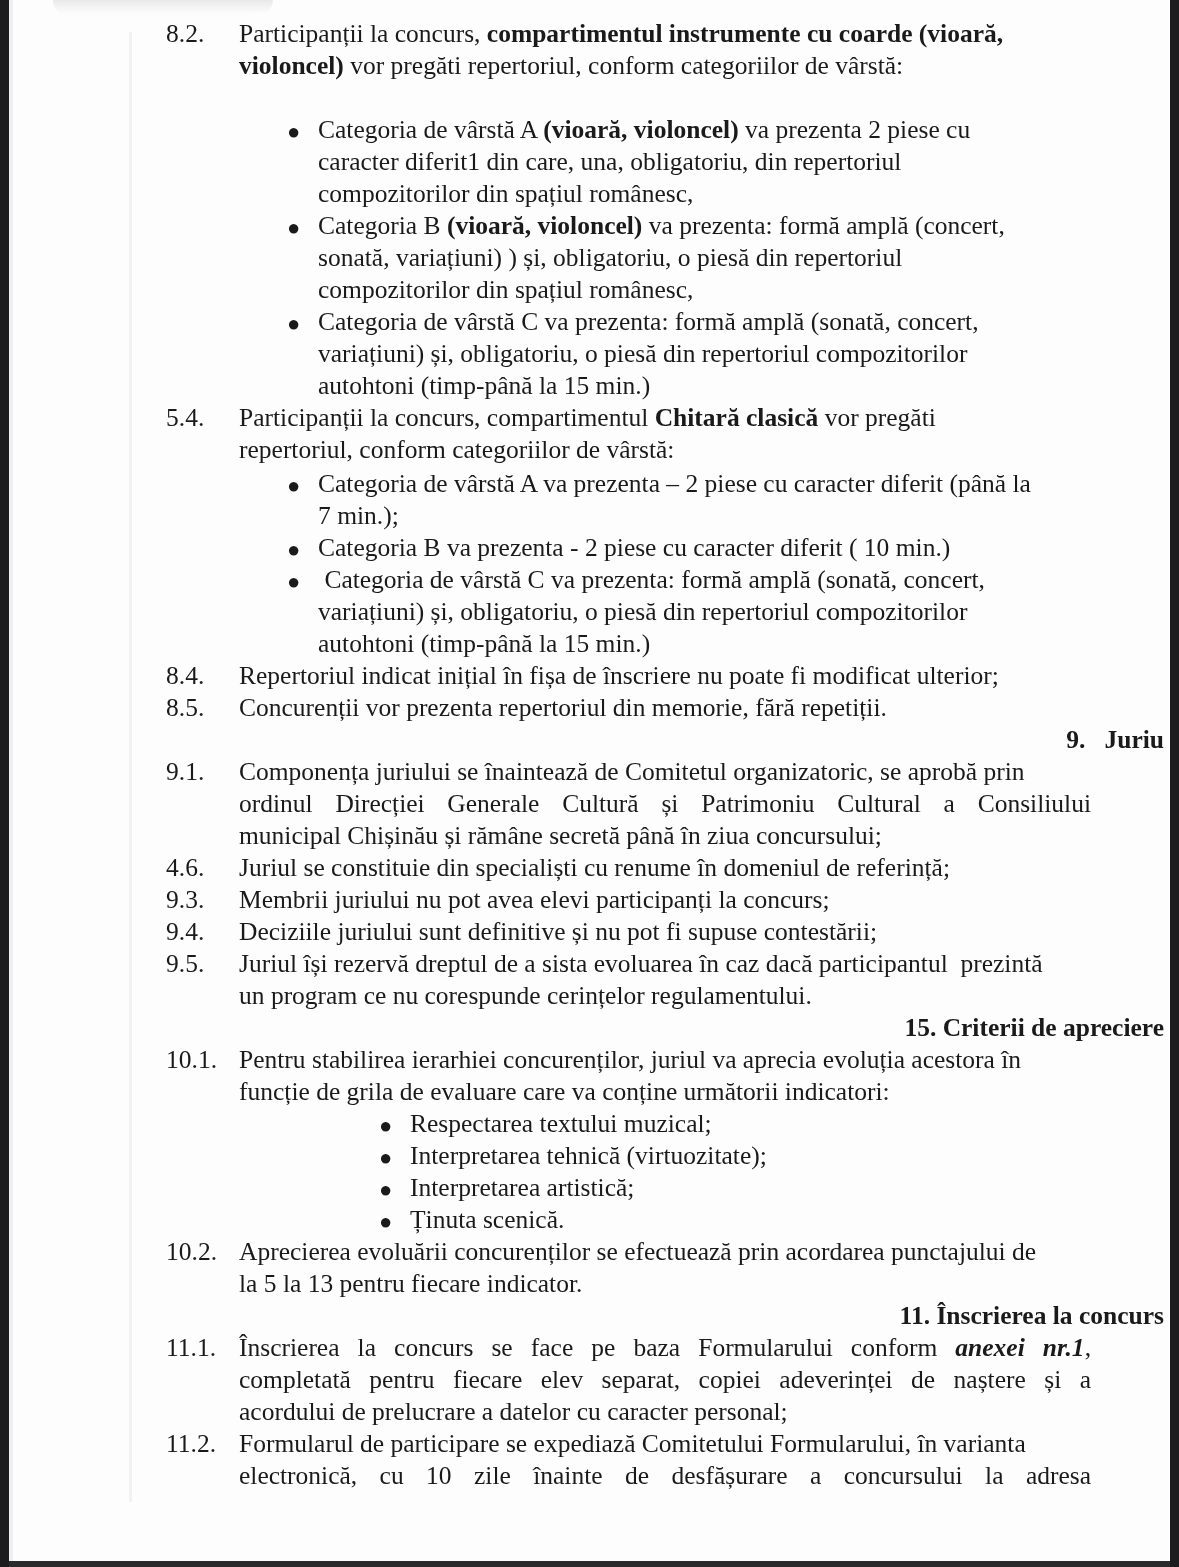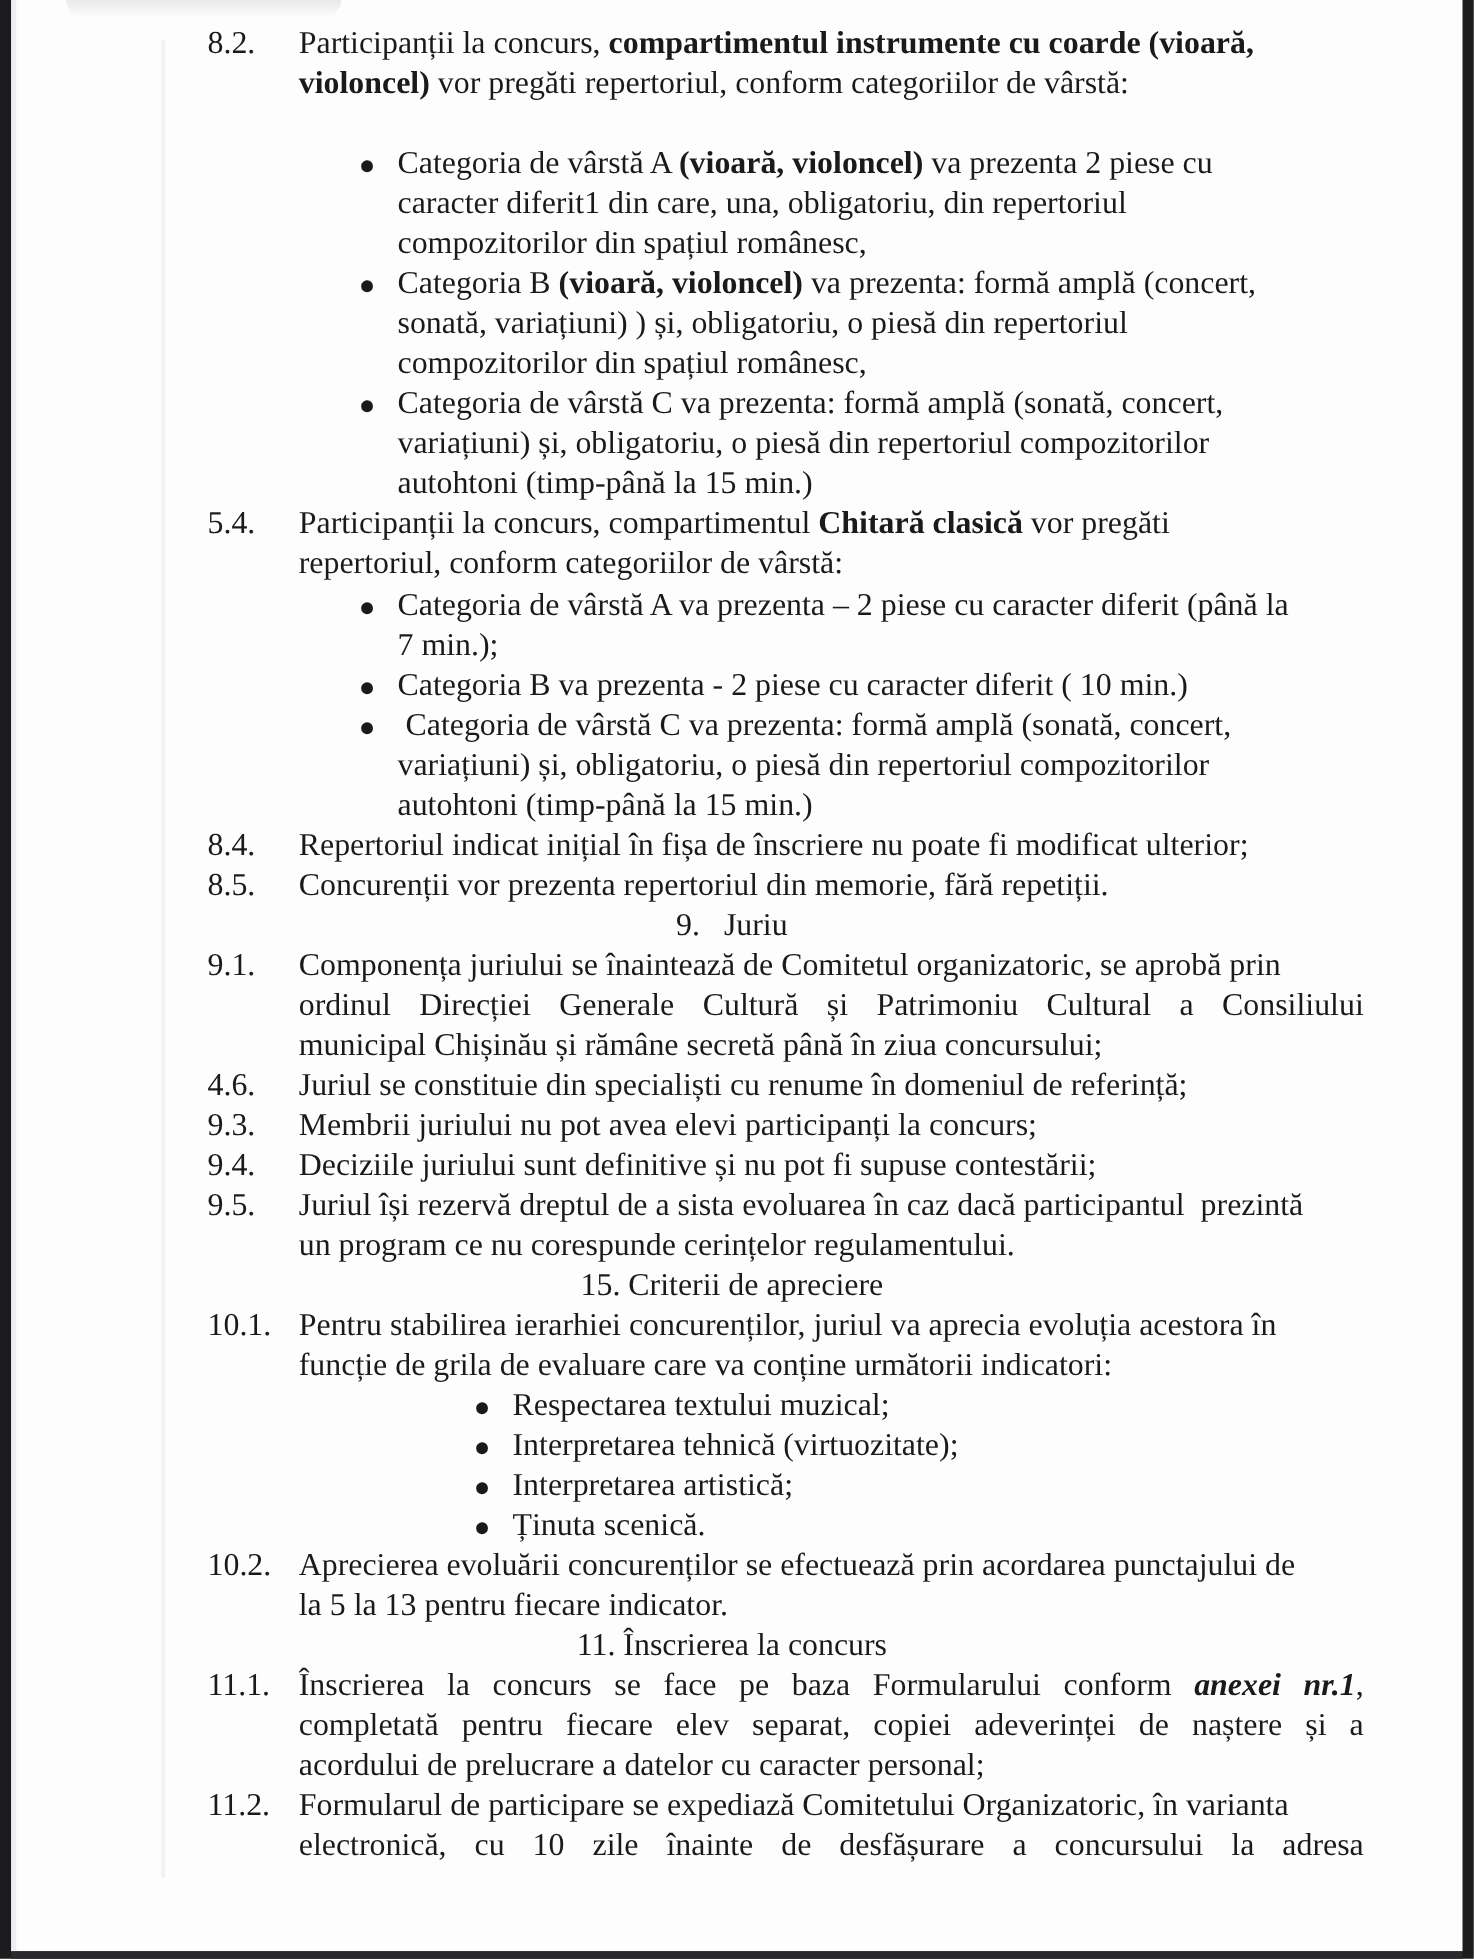--- a/index.html
+++ b/index.html
@@ -24,21 +24,21 @@
     position: absolute; left: 116px; top: 32px; width: 3px; height: 1470px;
     background: #f2f2f3;
   }
   .content {
     position: absolute; left: 0; top: 0; width: 100%;
     font-size: 25.5px; line-height: 32.2px;
   }
   .just { text-align: justify; text-align-last: justify; }
   .line { position: absolute; white-space: nowrap; }
   .bullet { position: absolute; font-size: 22px; }
-  .heading { position: absolute; left: 0; width: 100%; text-align: center; font-weight: normal; }
+  .heading { position: absolute; left: 0; width: 100%; text-align: right; font-weight: bold; }
   b { font-weight: bold; }
   .bottom-edge {
     position: absolute; left: 9px; top: 1561px; width: 1161px; height: 6px; background: #2a2a2c;
   }
 </style>
 </head>
 <body>
 
 <div class="page">
   <div class="top-fade"></div>
@@ -127,17 +127,17 @@
     <span class="line" style="left:226px;top:1268px">la 5 la 13 pentru fiecare indicator.</span>
 
     <span class="heading" style="top:1300px;left:-6px">11. Înscrierea la concurs</span>
 
     <span class="line" style="left:153px;top:1332px">11.1.</span>
     <span class="line just" style="left: 226px; top: 1332px; width: 852px; white-space: normal; display: block;"><span>Înscrierea la concurs se face pe baza Formularului conform </span><b><i>anexei nr.1</i></b><span>,</span></span>
     <span class="line just" style="left: 226px; top: 1364px; width: 852px; white-space: normal; display: block;">completată pentru fiecare elev separat, copiei adeverinței de naștere și a</span>
     <span class="line" style="left:226px;top:1396px">acordului de prelucrare a datelor cu caracter personal;</span>
 
     <span class="line" style="left:153px;top:1428px">11.2.</span>
-    <span class="line" style="left:226px;top:1428px">Formularul de participare se expediază Comitetului Organizatoric, în varianta</span>
+    <span class="line" style="left:226px;top:1428px">Formularul de participare se expediază Comitetului Formularului, în varianta</span>
     <span class="line just" style="left: 226px; top: 1460px; width: 852px; white-space: normal; display: block;">electronică, cu 10 zile înainte de desfășurare a concursului la adresa</span>
   </div>
 </div>
 <div class="bottom-edge"></div>
 
 </body></html>

